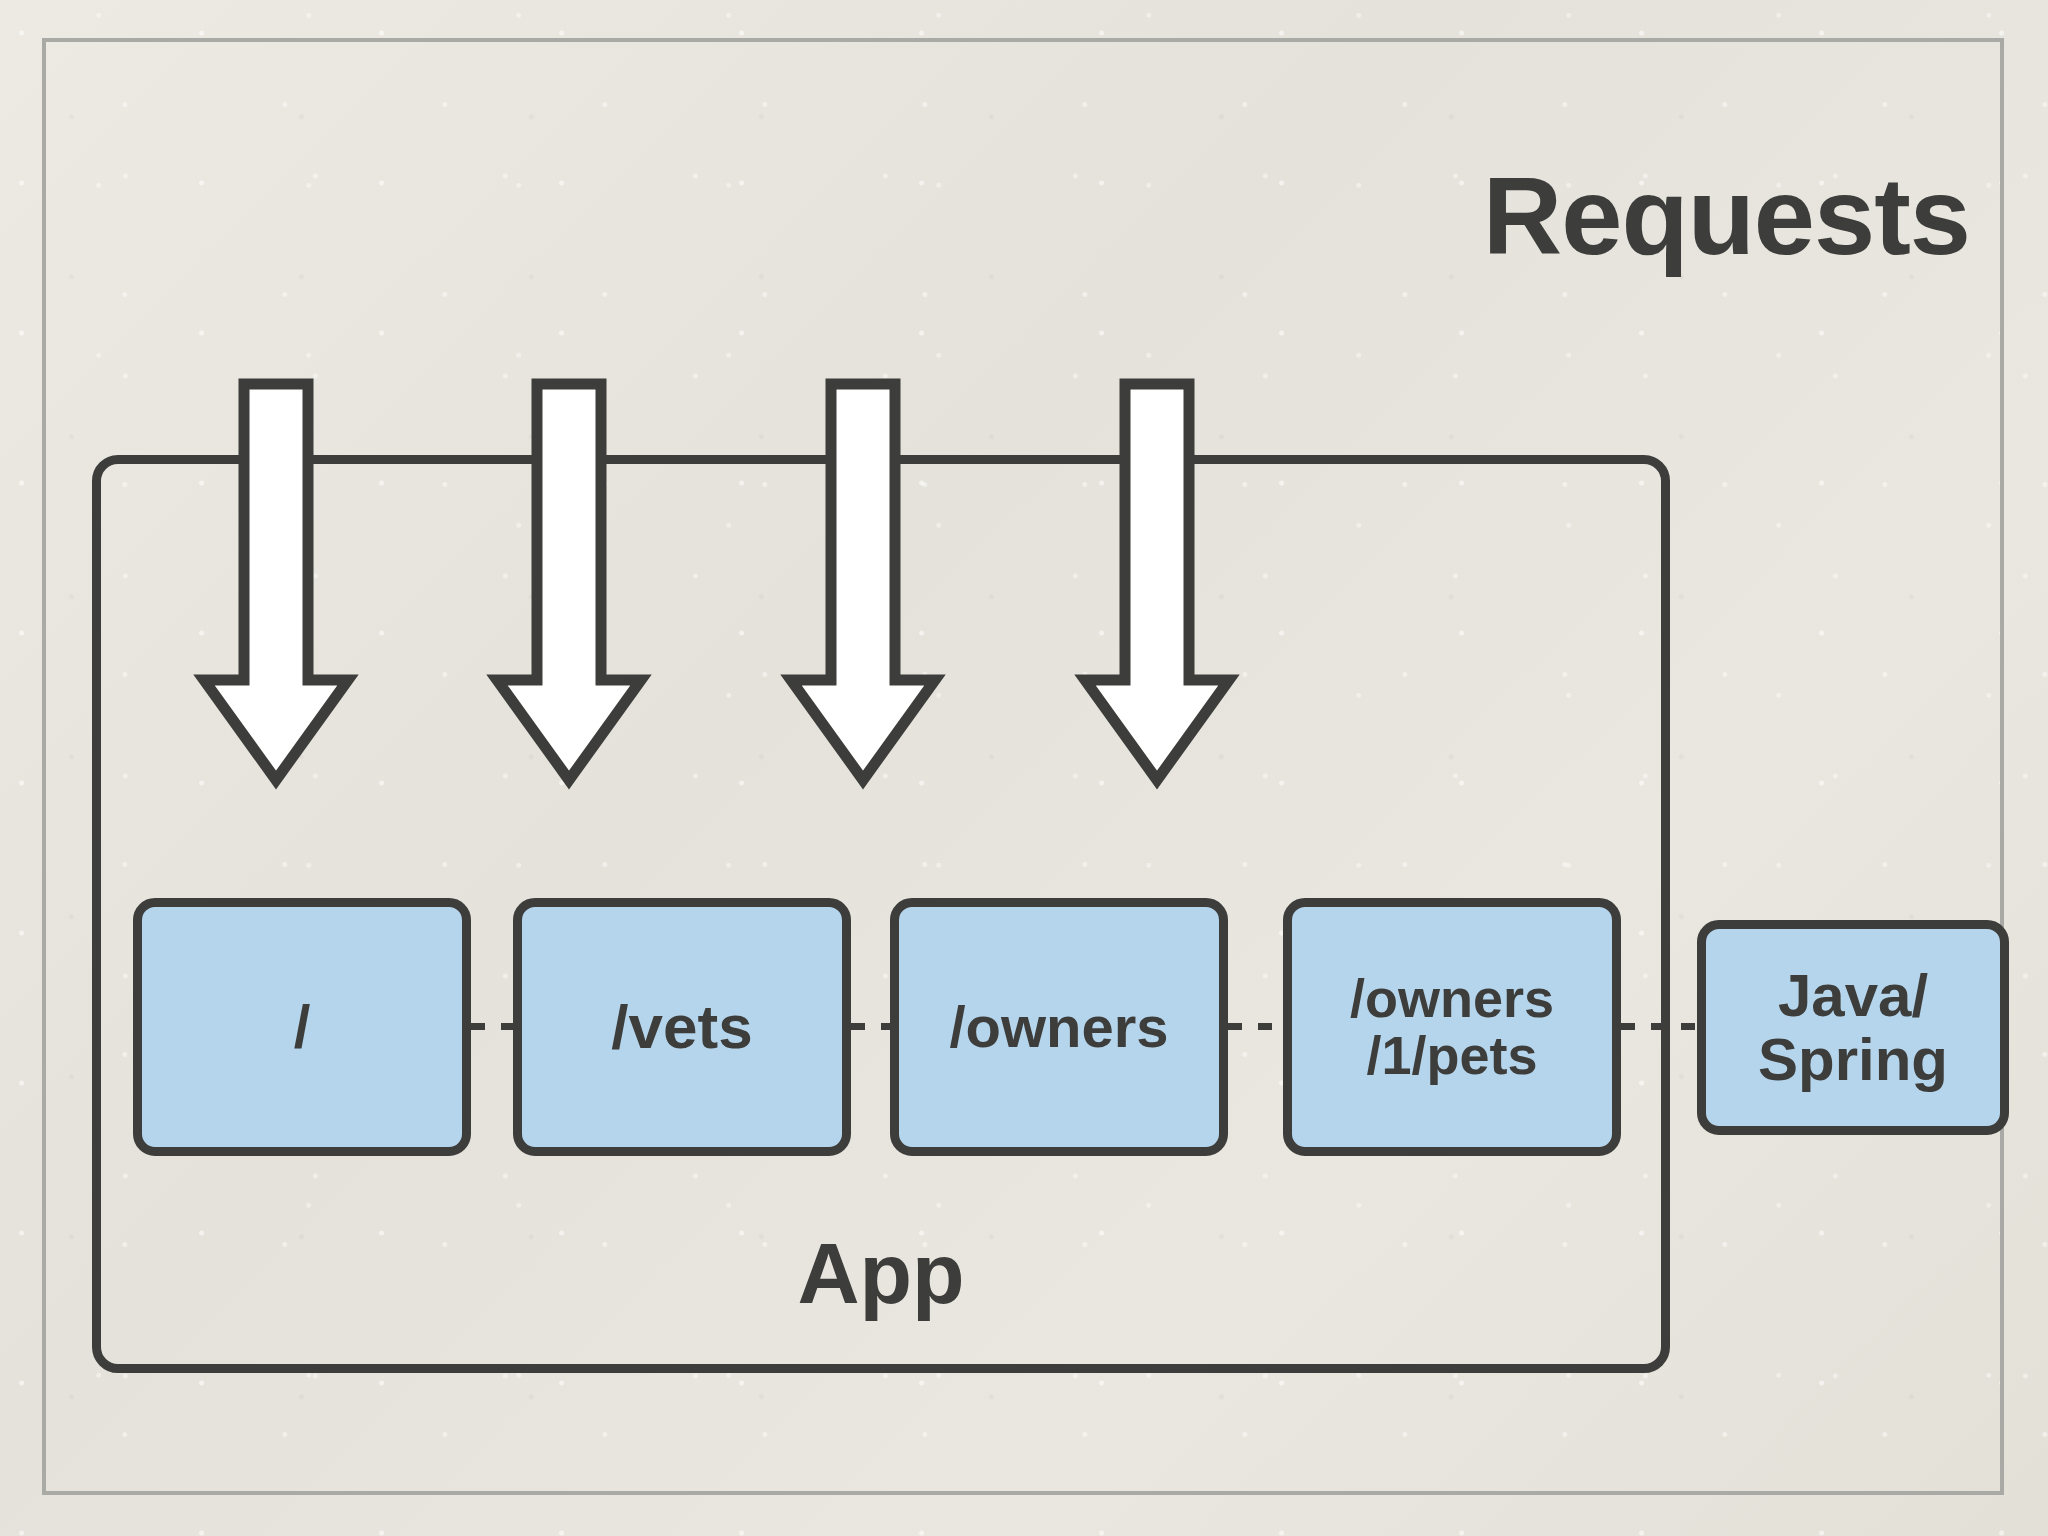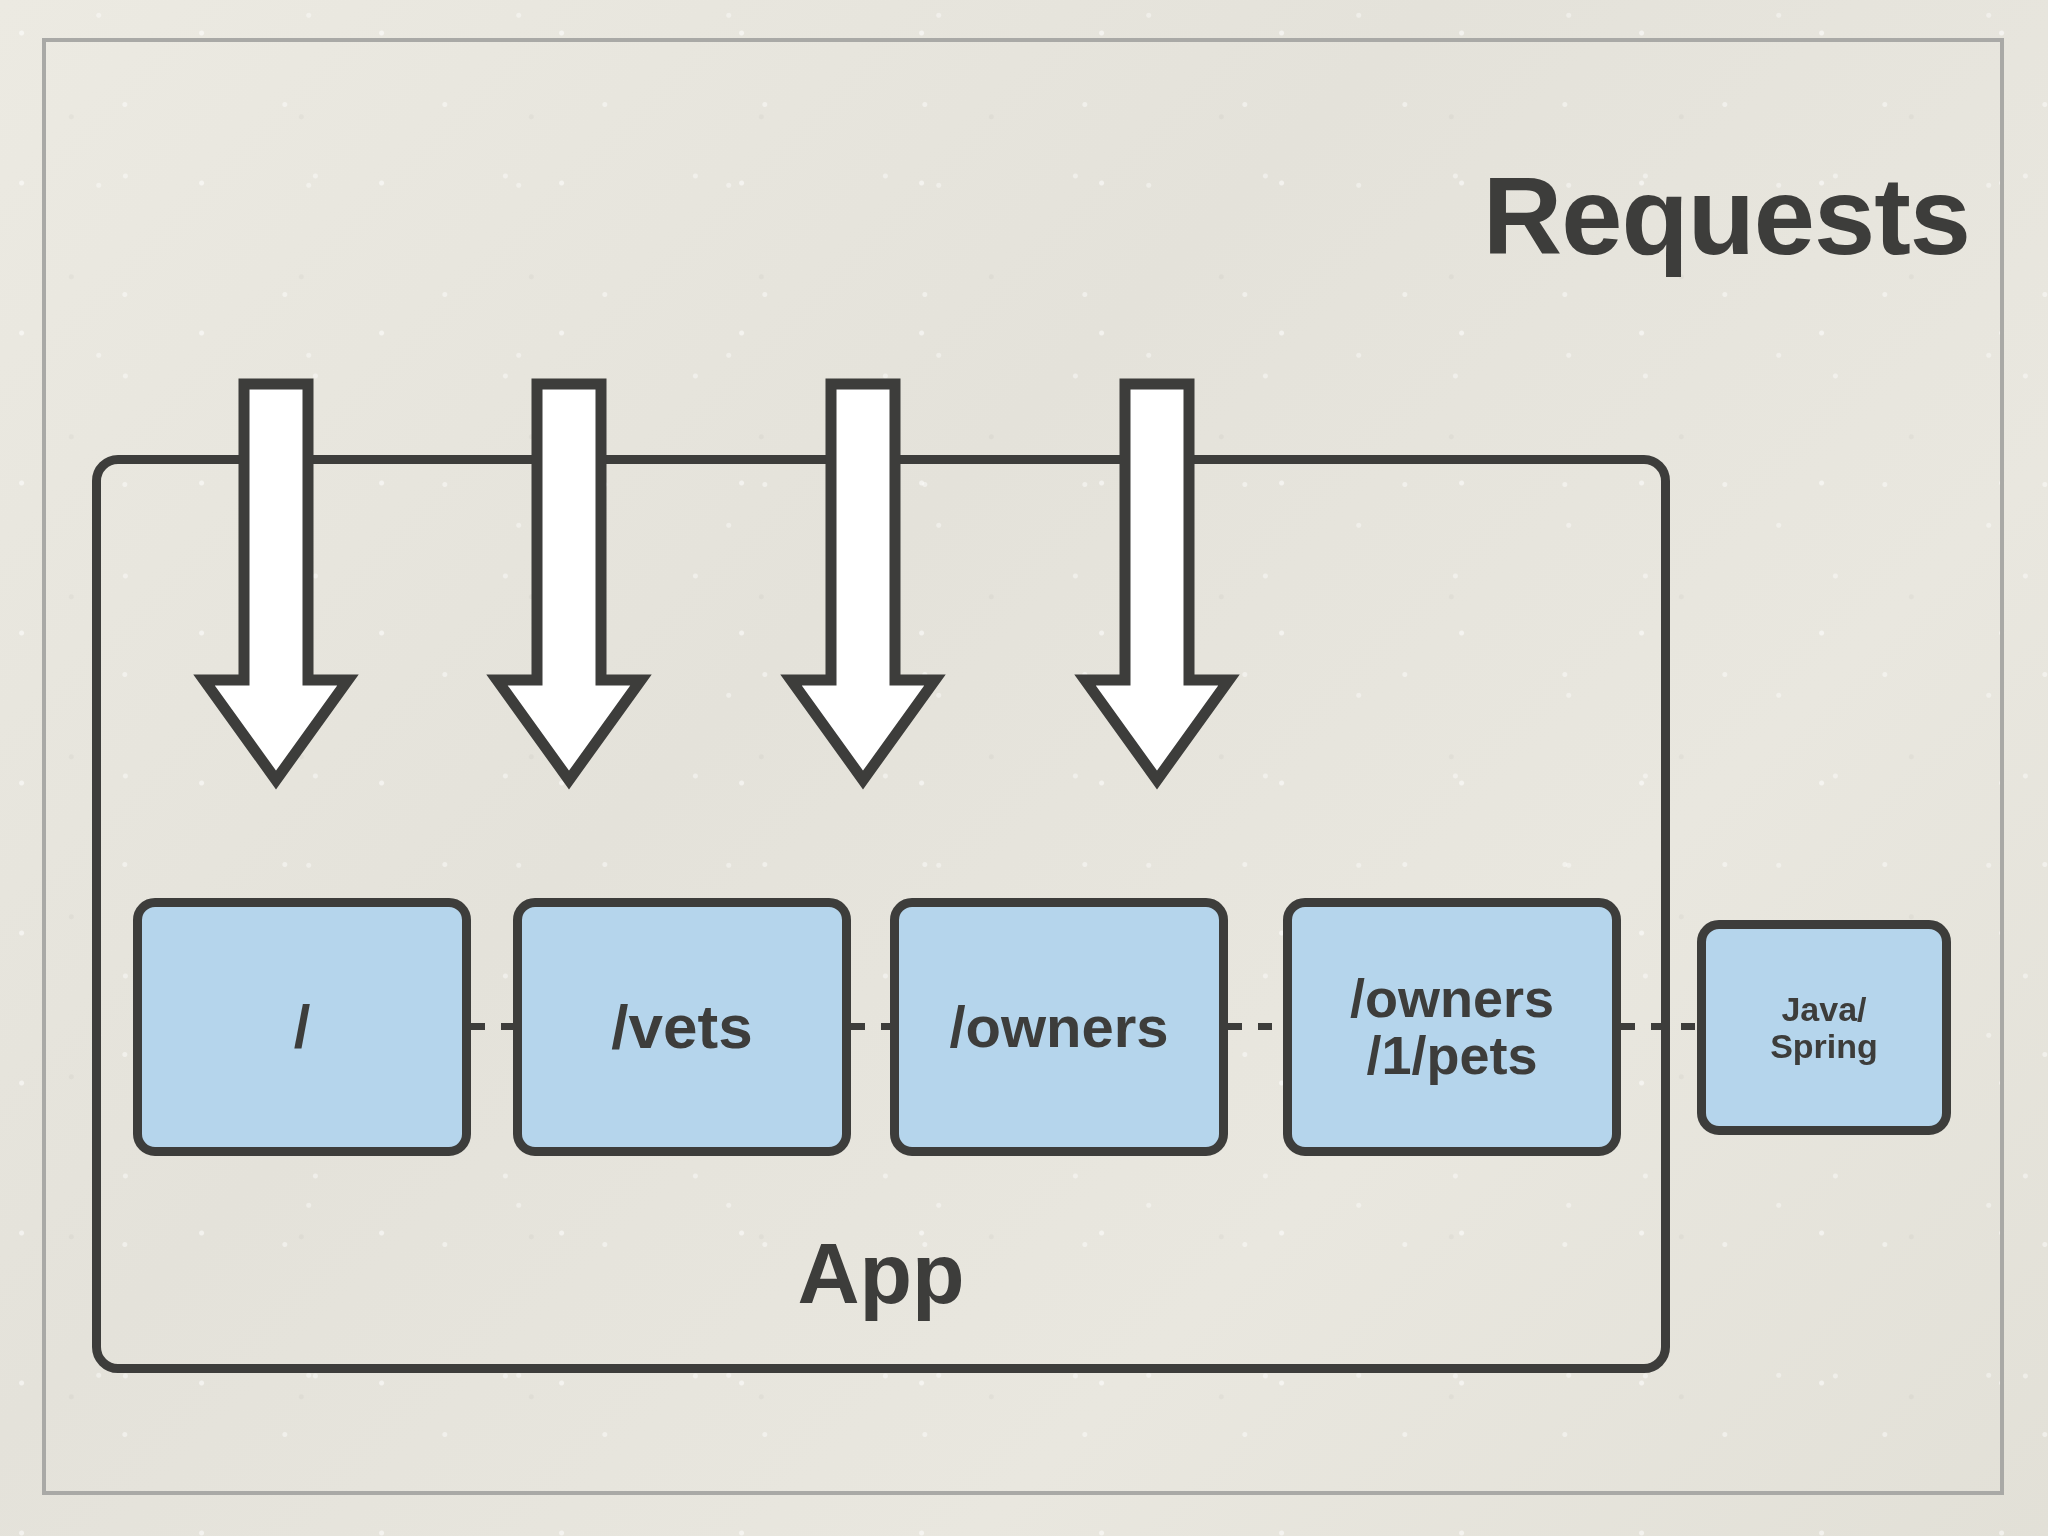--- a/index.html
+++ b/index.html
@@ -106,21 +106,21 @@
     font-weight: bold;
     text-align: center;
     line-height: 1.06;
   }
   .route-box .label { display: block; white-space: pre-line; }
 
   #box-root    { left: 133px;  top: 898px;  width: 338px;  height: 258px; font-size: 60px; }
   #box-vets    { left: 513px;  top: 898px;  width: 338px;  height: 258px; font-size: 62px; }
   #box-owners  { left: 890px;  top: 898px;  width: 338px;  height: 258px; font-size: 58px; }
   #box-pets    { left: 1283px; top: 898px;  width: 338px;  height: 258px; font-size: 54px; }
-  #box-stack   { left: 1697px; top: 920px;  width: 254px;  height: 215px; font-size: 34px; }
+  #box-stack   { left: 1697px; top: 920px;  width: 312px;  height: 215px; font-size: 60px; }
 
   
   .connector {
     position: absolute;
     height: 7px;
     top: 1023px;
     background-image: linear-gradient(to right, #3d3d3b 0 14px, transparent 14px 30px);
     background-size: 30px 7px;
     background-repeat: repeat-x;
   }

